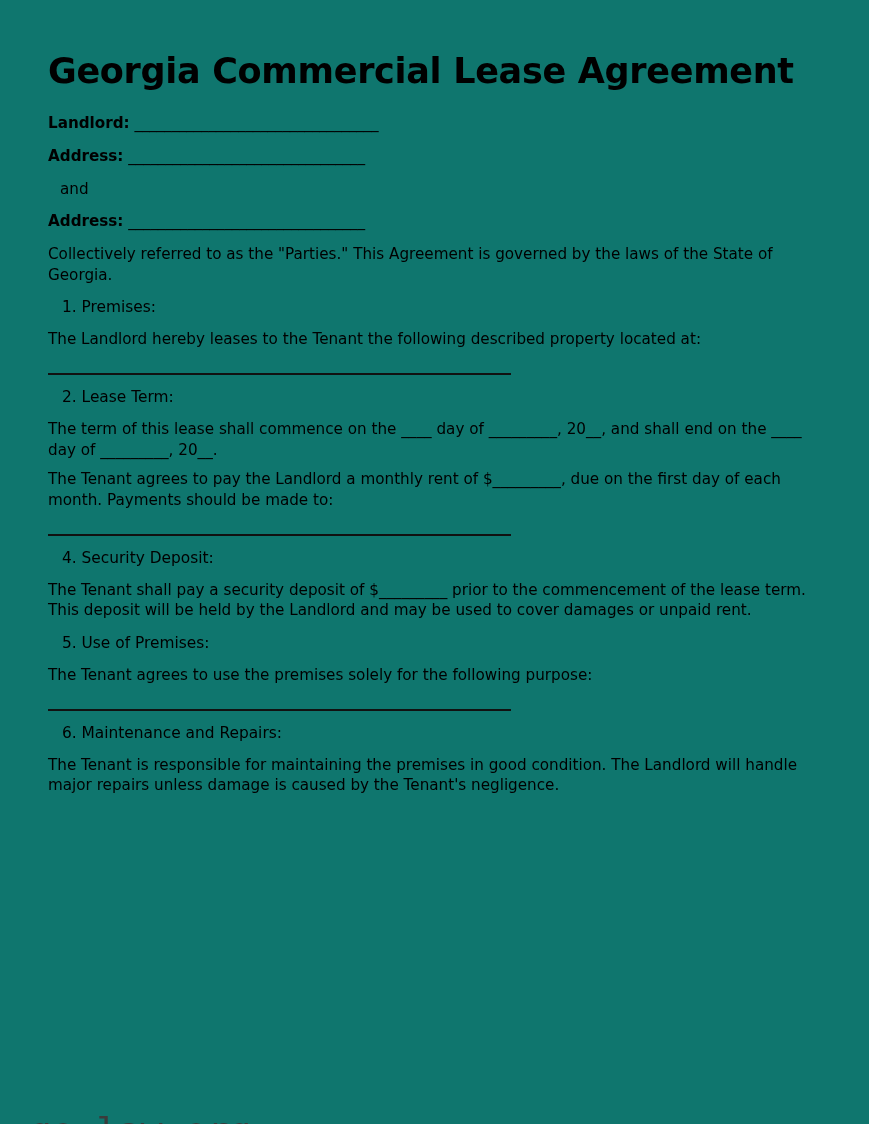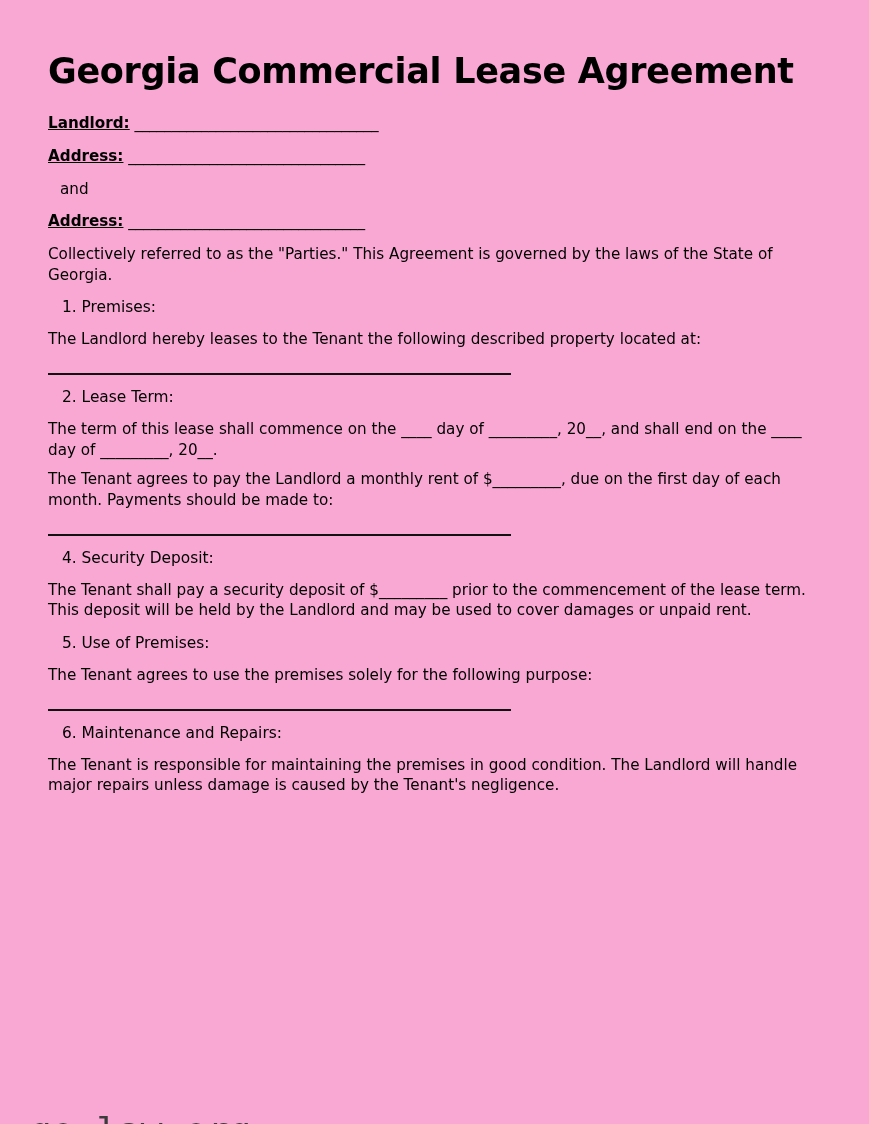--- a/index.html
+++ b/index.html
@@ -15,21 +15,21 @@
     font-family: "DejaVu Sans", "Liberation Sans", sans-serif;
     color: #000000;
     -webkit-font-smoothing: antialiased;
   }
 
   .page {
     position: absolute;
     left: 0; top: 0;
     width: 869px;
     height: 1124px;
-    background: #f9a8d4;
+    background: #0f766e;
     box-sizing: border-box;
     padding: 52px 48px 0 48px;
   }
 
   .doc-title {
     font-size: 35px;
     font-weight: bold;
     letter-spacing: -0.3px;
     line-height: 1.12;
     margin: 0 0 22px 0;
@@ -49,21 +49,20 @@
   }
 
   .field-row {
     font-size: 15.2px;
     line-height: 1.36;
     margin: 0 0 12px 0;
     white-space: nowrap;
   }
   .field-label {
     font-weight: bold;
-    text-decoration: underline;
   }
   .field-blank {
     letter-spacing: -0.2px;
     margin-top: 24px;
   }
 
   .and-line {
     font-size: 15.2px;
     line-height: 1.36;
     margin: 0 0 12px 12px;

